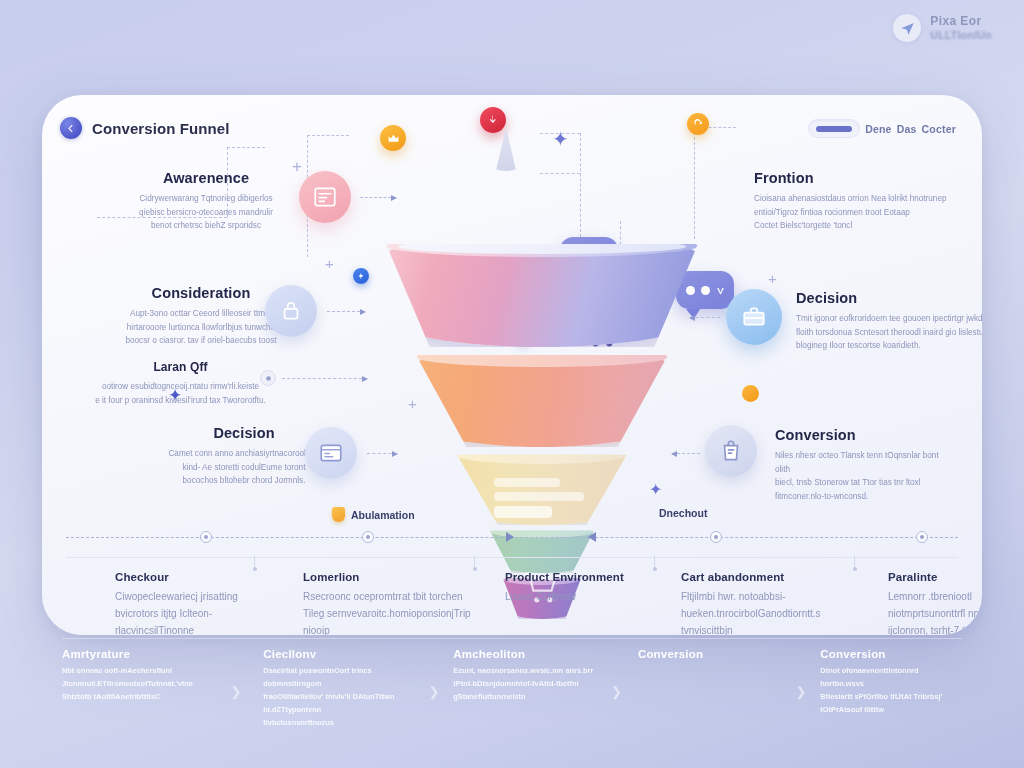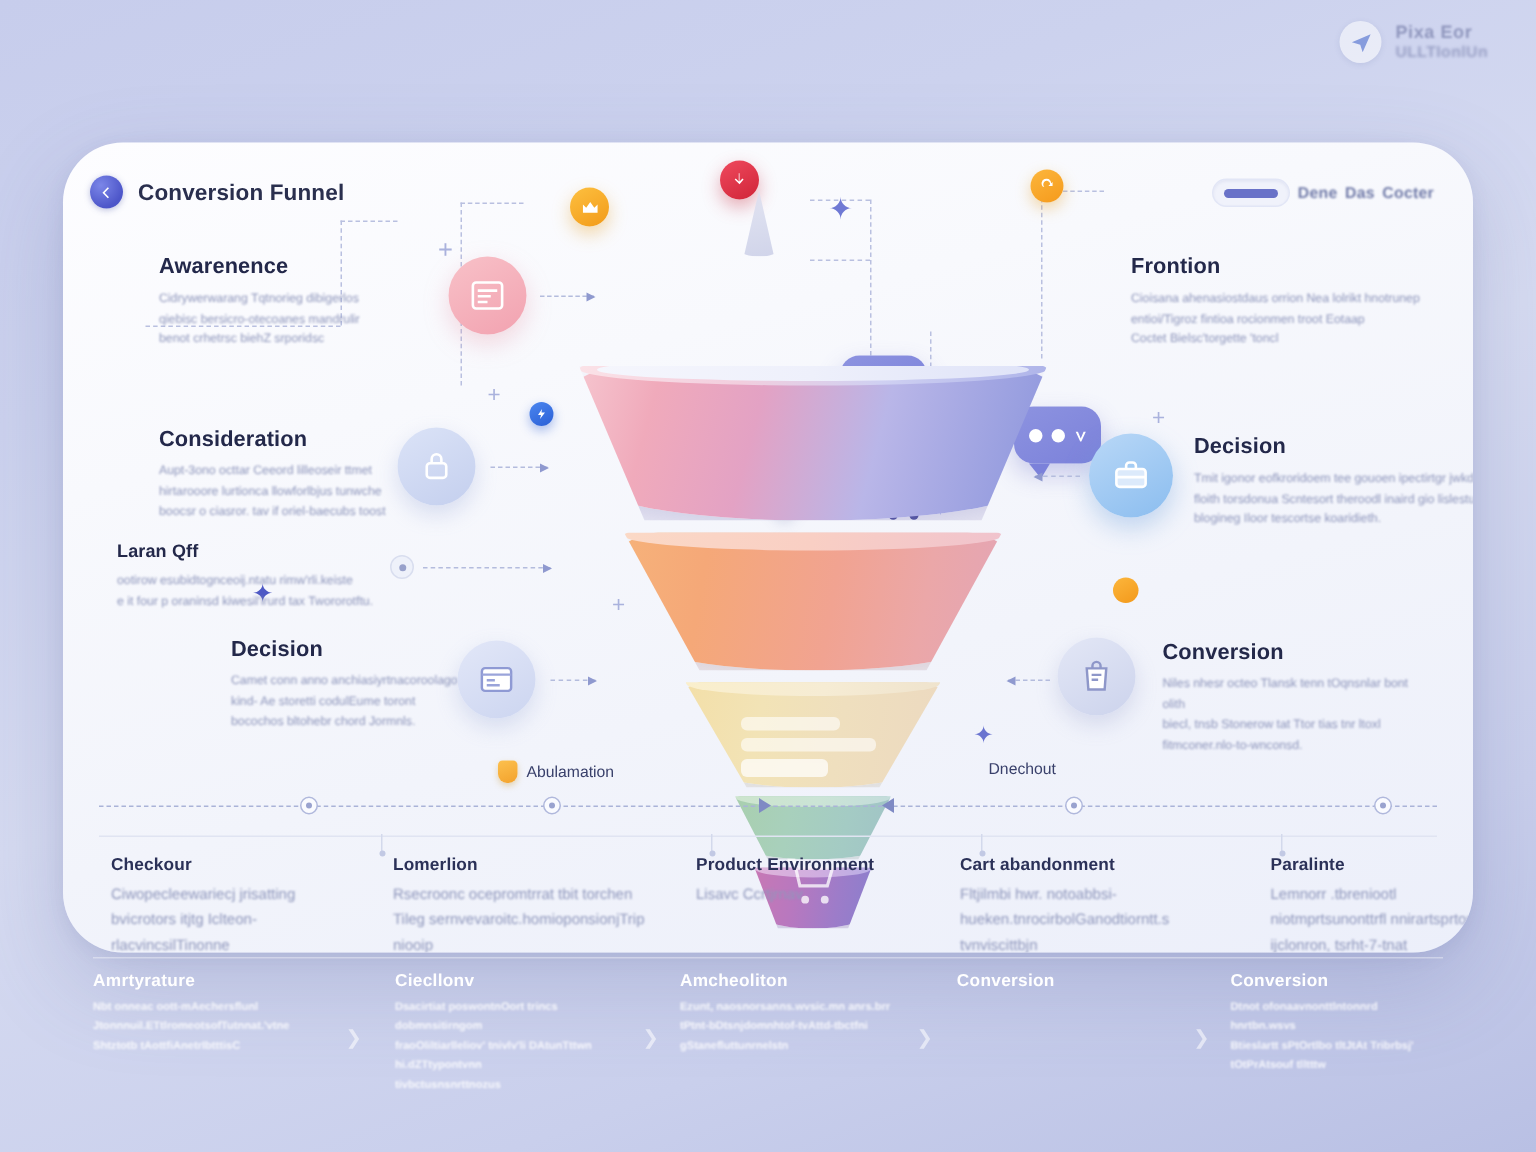--- a/index.html
+++ b/index.html
@@ -199,21 +199,21 @@
 
   
   .stage { position: absolute; }
   .stage .s-title {
     font-size: 14.5px; font-weight: 700; color: #23284a; margin-bottom: 6px; letter-spacing: .1px;
   }
   .stage .s-body {
     font-size: 8.2px; line-height: 1.65; color: #8d95bb; filter: blur(0.62px); font-weight: 500;
   }
   .stage.right { text-align: left; }
-  .stage.left  { text-align: left; }
+  .stage.left  { text-align: center; }
 
   .stage-icon {
     position: absolute; width: 52px; height: 52px; border-radius: 50%;
     display: flex; align-items: center; justify-content: center;
   }
   .stage-icon svg { width: 26px; height: 26px; }
 
   
   .arrow {
     position: absolute; height: 0; border-top: 1.3px dashed #b4bcdd;
@@ -237,37 +237,37 @@
     background: #fafbff; border: 1.3px solid #b0b8dc;
     display: flex; align-items: center; justify-content: center;
   }
   #timeline .node i { width: 4px; height: 4px; border-radius: 50%; background: #9aa3cf; }
   #timeline .tip { position: absolute; top: -5px; width: 0; height: 0;
     border-top: 5px solid transparent; border-bottom: 5px solid transparent; }
   #timeline .tip.r { border-left: 8px solid #7f8ac4; }
   #timeline .tip.l { border-right: 8px solid #7f8ac4; }
 
   .tl-label {
-    position: absolute; font-size: 10.5px; font-weight: 400; color: #39406b;
+    position: absolute; font-size: 10.5px; font-weight: 700; color: #39406b;
     filter: blur(0.35px); white-space: nowrap;
     display: flex; align-items: center; gap: 6px;
   }
   .tl-label .mini {
     width: 13px; height: 15px; border-radius: 3px 3px 6px 6px;
     background: linear-gradient(160deg,#fcc04e,#f3a22c);
     box-shadow: 0 2px 4px rgba(200,150,40,.35);
   }
 
   
   #detail-row { position: absolute; left: 0; right: 0; top: 462px; height: 78px; }
   #detail-row .sep {
     position: absolute; left: 24px; right: 24px; top: 0; height: 1px; background: #e0e4f2;
   }
   .detail {
-    position: absolute; top: 14px;
+    position: absolute; top: 14px; margin-left: 41px;
   }
   .detail .d-title {
     font-size: 11.5px; font-weight: 700; color: #2b3158; margin-bottom: 5px; letter-spacing: .1px;
   }
   .detail .d-body {
     font-size: 10px; line-height: 1.7; color: #8f97bc; filter: blur(0.6px); font-weight: 500;
   }
   .bracket {
     position: absolute; top: -1px; width: 1px; height: 12px; background: #d3d9ec;
   }

